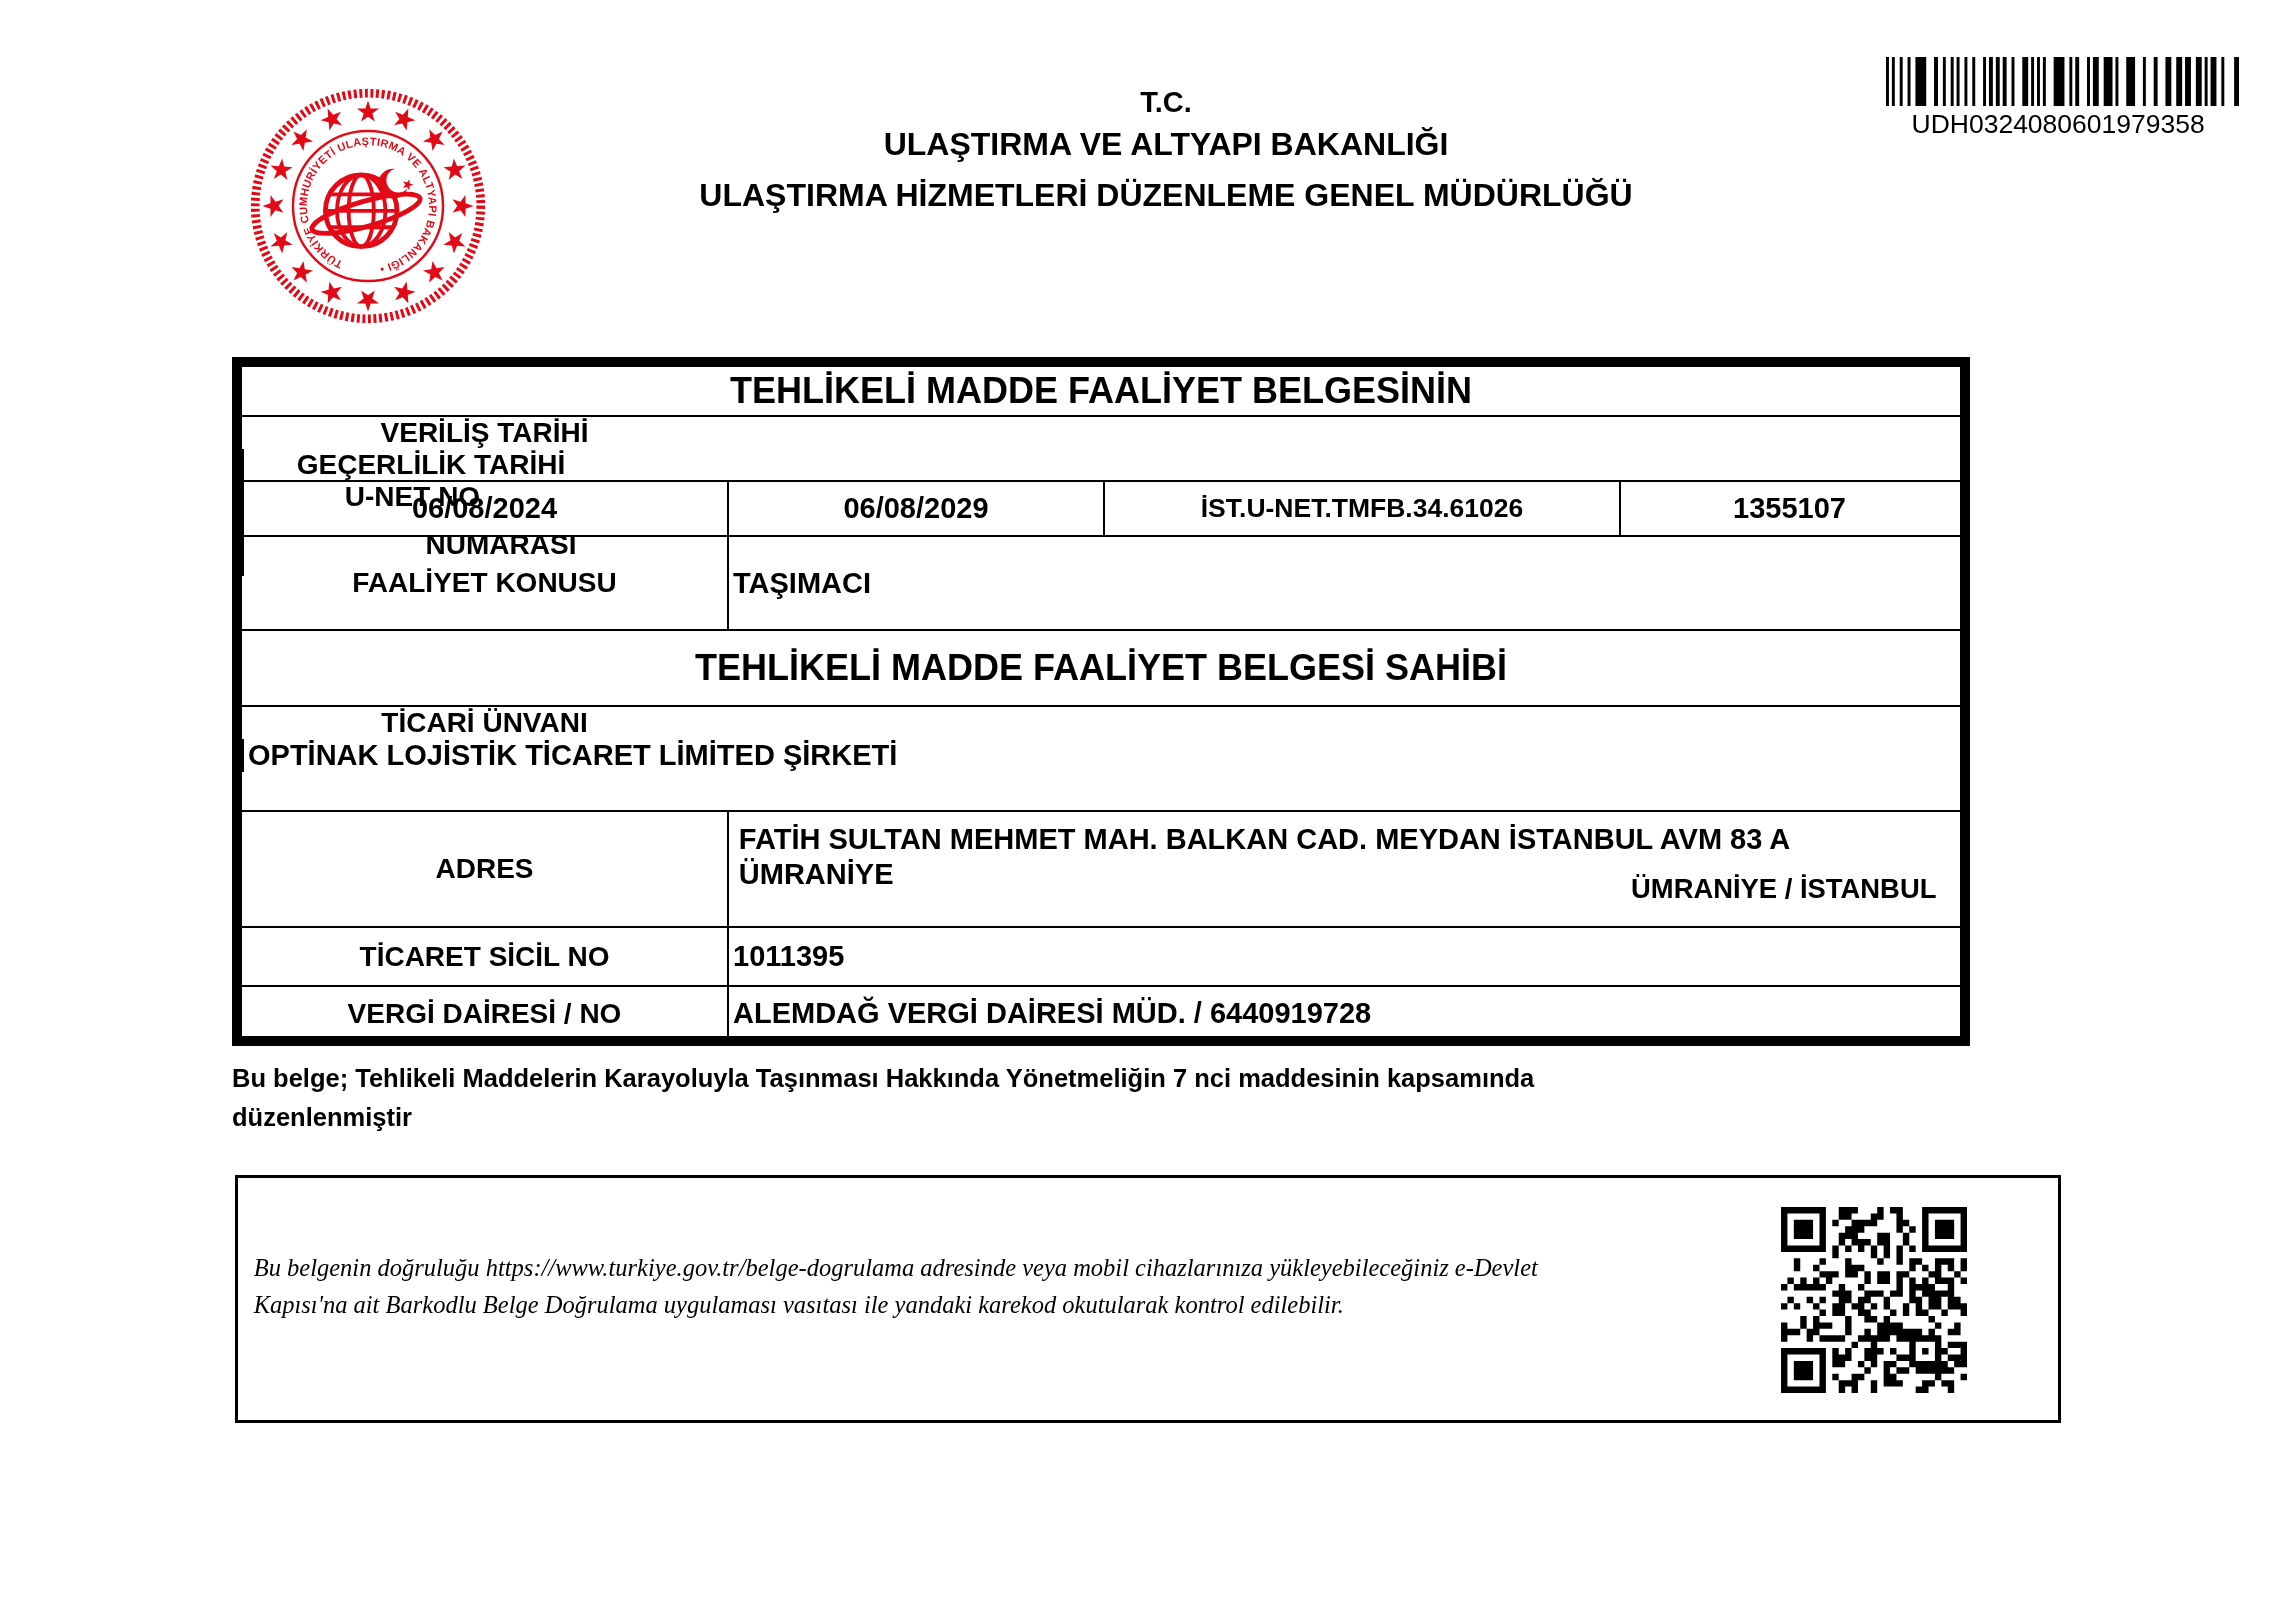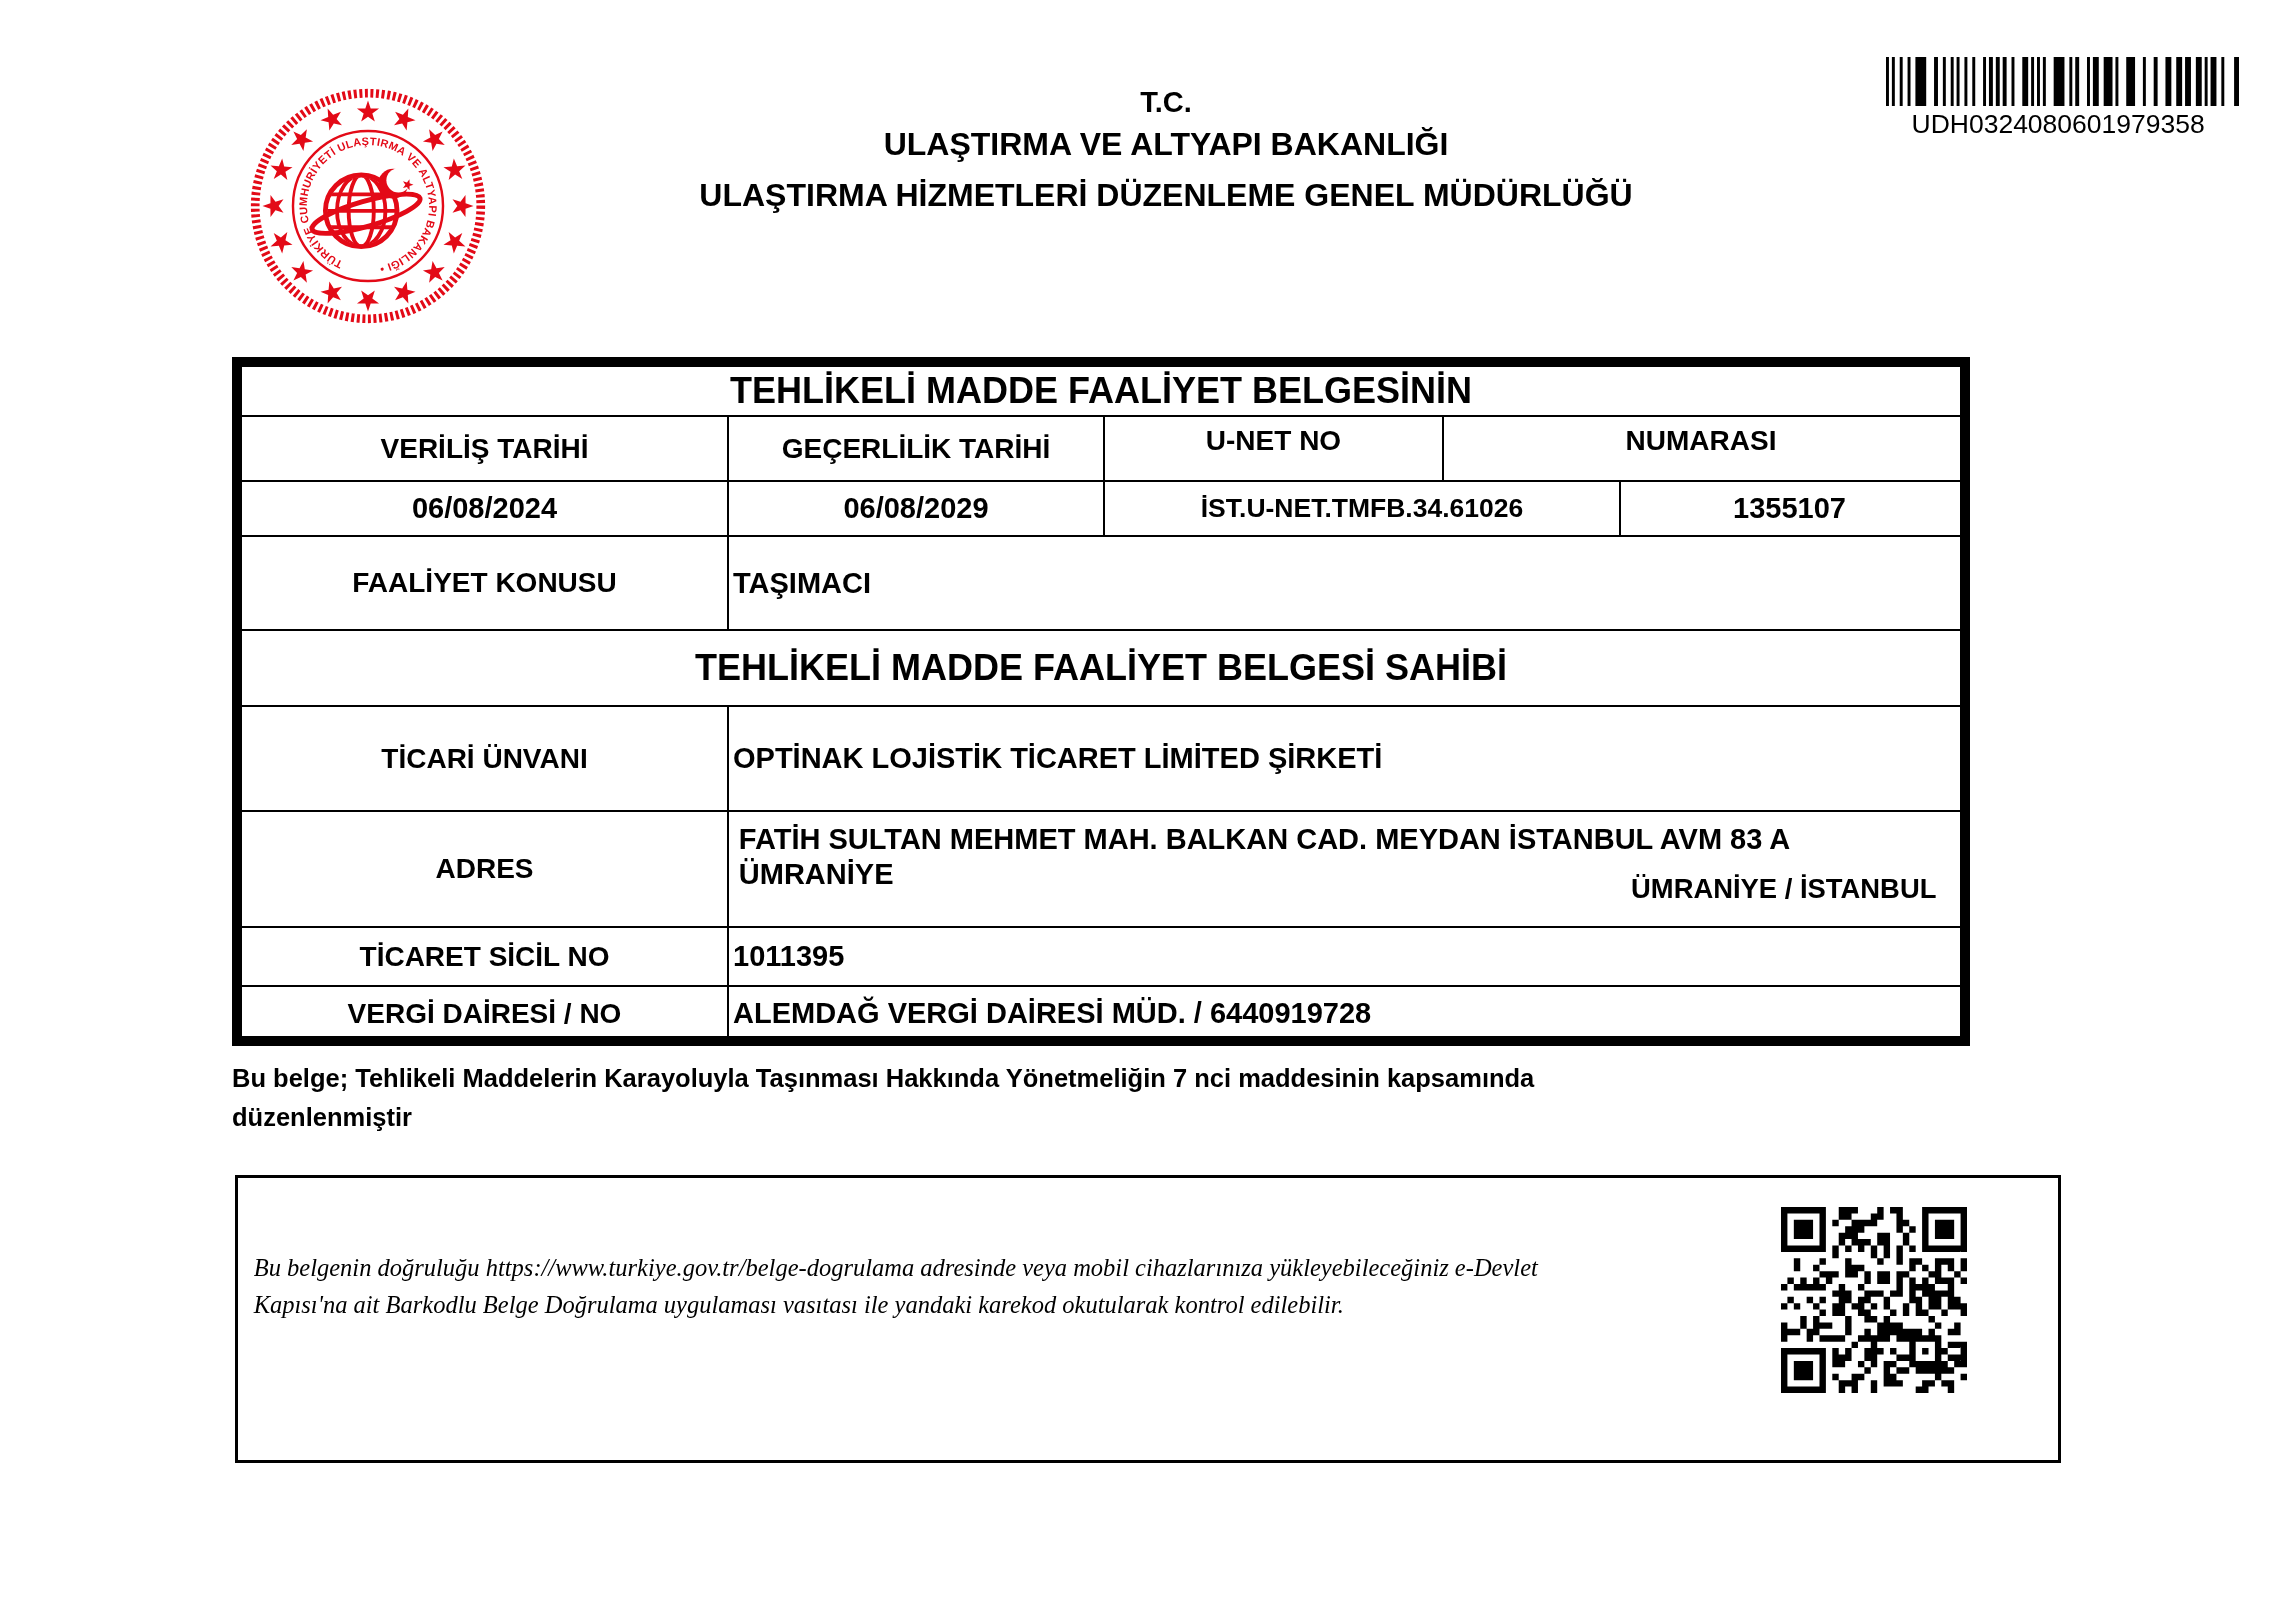--- a/index.html
+++ b/index.html
@@ -21,39 +21,39 @@
   .hdr-dir{font-size:32px;line-height:35px;margin-top:16px;}
   
   .barcode{position:absolute;left:1886px;top:57px;width:355px;}
   .barcode svg{display:block;width:353px;height:49px;}
   .barcode-label{font-size:26.5px;margin-top:2.9px;padding-left:25.5px;white-space:nowrap;}
   
   .tbl{position:absolute;left:232px;top:357px;width:1738px;height:689px;
        border:10.8px solid #000;box-sizing:border-box;background:#fff;}
   .row{display:flex;width:100%;box-sizing:border-box;}
   .bt2{border-top:2px solid #000;}
-  .bt3{border-top:2.9px solid #000;}
+  .bt3{border-top:2.9px solid #000;flex-direction:column;}
   .cell{box-sizing:border-box;}
   .bl{border-left:2px solid #000;}
   .c1{width:485px;}
   .c2a{width:376px;} .c3a{width:516px;} .c4a{width:339px;}
   .c2w{width:1231px;}
   .band{flex:1;display:flex;align-items:center;justify-content:center;font-weight:bold;font-size:36px;border-radius:15px;}
   .lab{display:flex;align-items:center;justify-content:center;font-weight:bold;font-size:28px;text-align:center;}
   .cv{display:flex;align-items:center;justify-content:center;font-weight:bold;font-size:29px;}
   .val{display:flex;align-items:center;font-weight:bold;font-size:29px;padding-left:4px;}
   .raise{padding-bottom:15.7px;}
   .small{font-size:26.5px;}
   .adres-cell{position:relative;font-weight:bold;font-size:29px;}
   .adres-lines{padding:9.8px 0 0 9.8px;line-height:35px;}
   .adres-district{position:absolute;right:21.6px;top:61px;font-size:27.4px;font-weight:bold;}
   
   .note{position:absolute;left:232px;top:1059px;font-weight:bold;font-size:25.5px;line-height:39px;white-space:nowrap;}
   
-  .verify{position:absolute;left:235px;top:1175px;width:1826px;height:288px;
+  .verify{position:absolute;left:235px;top:1175px;width:1826px;height:248px;
           border:3.9px solid #000;box-sizing:border-box;background:#fff;}
   .verify-text{position:absolute;left:15.7px;top:71px;font-family:"Liberation Serif",serif;
                font-style:italic;font-size:24.5px;line-height:37px;white-space:nowrap;}
   .qr{position:absolute;left:1543px;top:29px;width:186px;height:186px;}
 </style>
 </head>
 <body style="--red: #e30a17;">
 
 <svg class="seal" viewBox="0 0 250 250">
   <circle cx="125" cy="125" r="116.5" class="red-s" stroke-width="9" stroke-dasharray="3.1 2.7" fill="none"></circle>

